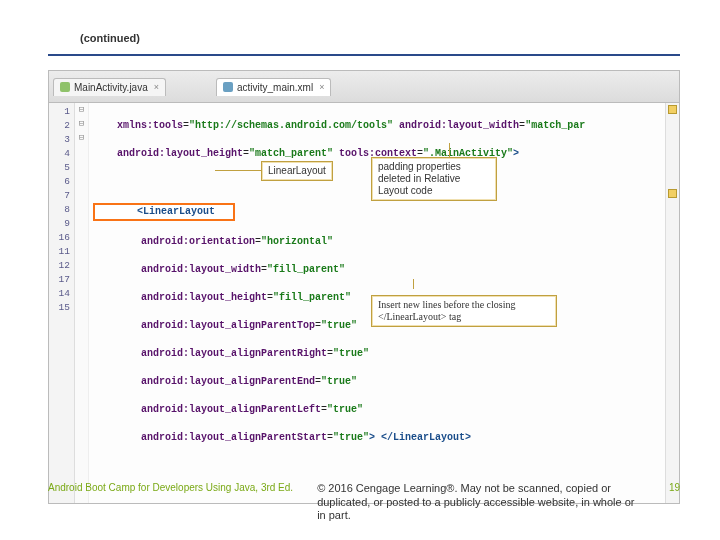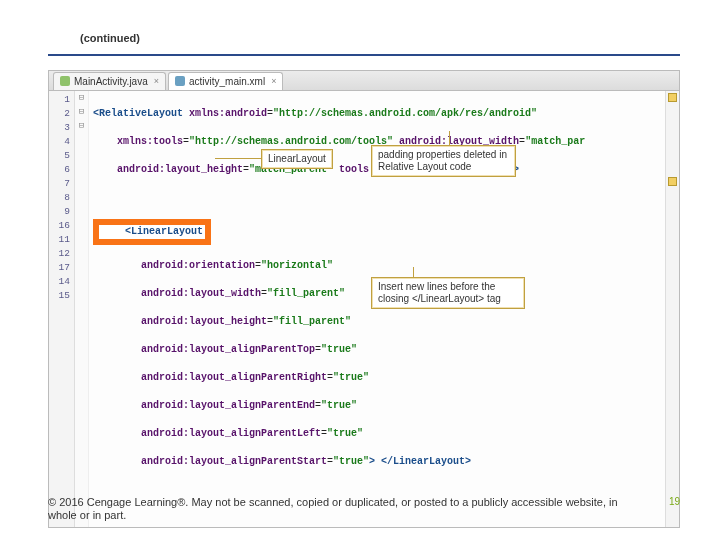--- a/index.html
+++ b/index.html
@@ -43,39 +43,39 @@
     background: #fdfdfd;
     font-family: "Courier New", monospace;
     font-size: 10px;
     position: relative;
   }
   .tabbar {
     background: linear-gradient(#ececec,#dcdcdc);
     border-bottom: 1px solid #bbb;
     display: flex;
     align-items: center;
-    height: 20px;
+    height: 32px;
     padding-left: 4px;
     gap: 2px;
     font-family: Arial, sans-serif;
     font-size: 10px;
   }
   .tab {
     display: inline-flex;
     align-items: center;
     gap: 4px;
     padding: 2px 6px;
     background: #f5f5f5;
     border: 1px solid #bbb;
     border-bottom: none;
     border-radius: 3px 3px 0 0;
     height: 18px;
     color: #333;
   }
-  .tab.active { background: #fff; }
+  .tab.active { background: #fff; margin-left: 48px; }
   .tab-ico {
     width: 10px; height: 10px; border-radius: 2px;
   }
   .ico-c { background: #8fc26a; }
   .ico-x { background: #6aa0c2; }
   .tab-x { color: #888; font-size: 9px; margin-left: 2px; }
   .codearea { display: flex; position: relative; }
   .gutter {
     width: 26px;
     background: #f4f4f4;
@@ -135,21 +135,21 @@
     position: absolute;
     left: 48px; right: 40px; bottom: 18px;
     display: flex;
     align-items: flex-start;
     gap: 24px;
     font-size: 9px;
   }
   .fleft { color: #7aa916; flex: 0 0 auto; font-size: 10px; }
   .fmid { color: #333; flex: 1; font-size: 11px; line-height: 1.2; }
   .fpage { color: #7aa916; font-size: 10px; flex: 0 0 auto; }
-  .hl { background:#fff; border:6px solid #f97316; padding:0 2px; display:inline-block; }
+  .hl { background:#fff; border:2px solid #f97316; padding:0 18px; display:inline-block; }
 </style>
 </head>
 <body>
 
 <div class="slide">
   <div class="subtitle">(continued)</div>
   <hr class="rule">
 
   <div class="ide">
     <div class="tabbar">
@@ -193,21 +193,20 @@
           <div></div>
           <div></div>
         <div></div>
           <div></div>
           <div></div>
         <div></div>
           <div>⊟</div>
           <div></div>
       </div>
       <div class="code">
-<div><span class="t-tag">&lt;RelativeLayout </span><span class="t-attr">xmlns:android</span><span>=</span><span class="t-str">"http://schemas.android.com/apk/res/android"</span></div>
 <div><span class="t-attr">    xmlns:tools</span><span>=</span><span class="t-str">"http://schemas.android.com/tools"</span><span class="t-attr"> android:layout_width</span><span>=</span><span class="t-str">"match_par</span></div>
 <div><span class="t-attr">    android:layout_height</span><span>=</span><span class="t-str">"match_parent"</span><span class="t-attr"> tools:context</span><span>=</span><span class="t-str">".MainActivity"</span><span class="t-tag">&gt;</span></div>
 <div>&nbsp;</div>
 <div><span class="hl"><span class="t-tag">    &lt;LinearLayout</span></span></div>
 <div><span class="t-attr">        android:orientation</span><span>=</span><span class="t-str">"horizontal"</span></div>
 <div><span class="t-attr">        android:layout_width</span><span>=</span><span class="t-str">"fill_parent"</span></div>
 <div><span class="t-attr">        android:layout_height</span><span>=</span><span class="t-str">"fill_parent"</span></div>
 <div><span class="t-attr">        android:layout_alignParentTop</span><span>=</span><span class="t-str">"true"</span></div>
 <div><span class="t-attr">        android:layout_alignParentRight</span><span>=</span><span class="t-str">"true"</span></div>
 <div><span class="t-attr">        android:layout_alignParentEnd</span><span>=</span><span class="t-str">"true"</span></div>
@@ -217,26 +216,27 @@
 
       </div>
       <div class="sidegutter">
         <span class="ymk" style="top:2px"></span>
         <span class="ymk" style="top:86px"></span>
       </div>
 
       <div class="lead" style="top:67px; left:166px; width:46px;"></div>
       <div class="callout" style="top:58px; left:212px;">LinearLayout</div>
 
-      <div class="callout" style="top:54px; left:322px; width:145px;">padding properties deleted in Relative Layout code</div>
+      <div class="callout" style="top:54px; left:322px; width:126px;">padding properties deleted in Relative Layout code</div>
       <div class="lead v" style="top:40px; left:400px; height:14px;"></div>
 
-      <div class="callout" style="top:186px; left:322px; width:154px;">Insert new lines before the closing &lt;/LinearLayout&gt; tag</div>
+      <div class="callout" style="top:192px; left:322px; width:186px;font-family:Liberation Serif, serif;">Insert new lines before the closing &lt;/LinearLayout&gt; tag</div>
       <div class="lead v" style="top:176px; left:364px; height:10px;"></div>
     </div>
   </div>
 
 </div>
 
 <div class="footer">
+  <div class="fleft">Android Boot Camp for Developers Using Java, 3rd Ed.</div>
   <div class="fmid">© 2016 Cengage Learning®. May not be scanned, copied or duplicated, or posted to a publicly accessible website, in whole or in part.</div>
   <div class="fpage">19</div>
 </div>
 
 </body></html>

